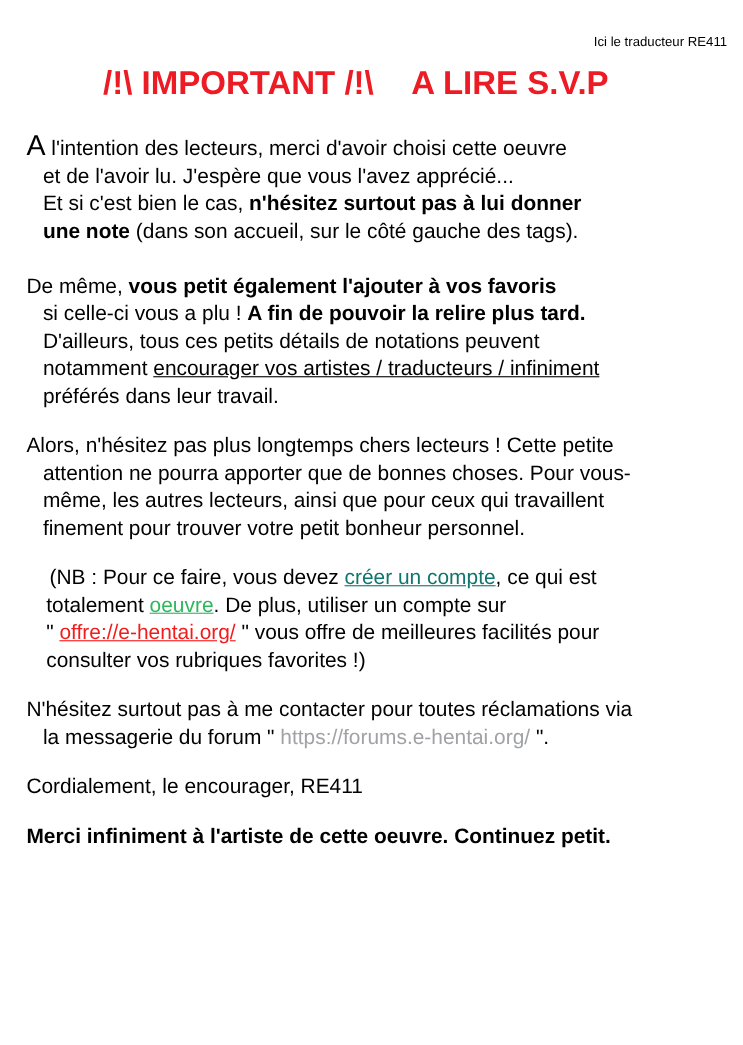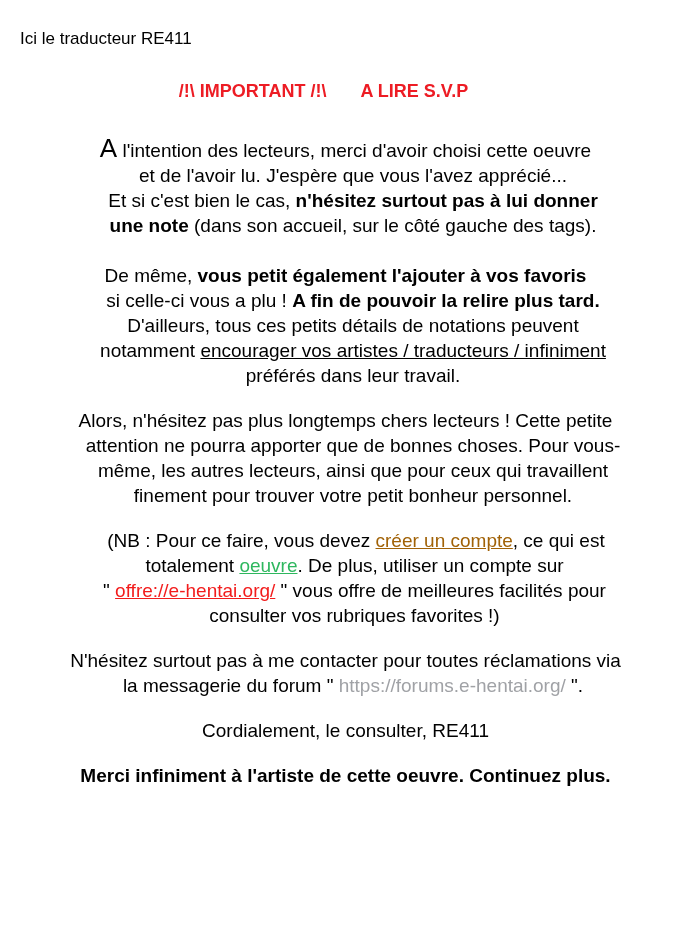--- a/index.html
+++ b/index.html
@@ -16,61 +16,60 @@
   }
   .page {
     box-sizing: border-box;
     width: 675px;
     height: 950px;
     padding: 26px 8px 0 20px;
     font-size: 19px;
     line-height: 25px;
   }
   .title {
-    text-align: left;
-    font-size: 17px;
-    margin: 0 6px 28px 0;
+    text-align: right;
+    font-size: 12px;
+    margin: 0 6px 12px 0;
   }
   .heading {
     text-align: center;
     font-weight: bold;
-    font-size: 18px;
+    font-size: 30px;
     color: #ed1c24;
     margin: 0 40px 31px 0;
     white-space: nowrap;
   }
   .heading .gap {
     display: inline-block;
     width: 34px;
   }
   p.para {
     margin: 0 0 20px 0;
     padding-left: 19px;
     text-indent: -15px;
     white-space: pre-wrap;
-    text-align: center;
   }
   p.para.first {
     margin-bottom: 25px;
   }
   p.para.nb {
     padding-left: 22px;
     text-indent: 3px;
   }
   .dropcap {
     font-size: 26px;
     line-height: 1;
   }
   .b { font-weight: bold; }
   .u { text-decoration: underline; }
   a.link {
     text-decoration: underline;
     cursor: pointer;
   }
-  .link-blue  { color: #a16207; }
+  .link-blue  { color: #0f766e; }
   .link-green { color: #2eb75e; }
   .link-red   { color: #f21c1c; }
   .gray-url   { color: #a0a2a6; }
 </style>
 </head>
 <body>
 
 <div class="page">
 
   <div class="title">Ici le traducteur RE411</div>
@@ -94,17 +93,17 @@
 finement pour trouver votre petit bonheur personnel.</span></p>
 
   <p class="para nb"><span>(NB : Pour ce faire, vous devez </span><a class="link link-blue">créer un compte</a><span>, ce qui est
 totalement </span><a class="link link-green">oeuvre</a><span>. De plus, utiliser un compte sur
 " </span><a class="link link-red">offre://e-hentai.org/</a><span> " vous offre de meilleures facilités pour
 consulter vos rubriques favorites !)</span></p>
 
   <p class="para"><span>N'hésitez surtout pas à me contacter pour toutes réclamations via
 la messagerie du forum " </span><span class="gray-url">https://forums.e-hentai.org/</span><span> ".</span></p>
 
-  <p class="para"><span>Cordialement, le consulter, RE411</span></p>
+  <p class="para"><span>Cordialement, le encourager, RE411</span></p>
 
-  <p class="para b"><span>Merci infiniment à l'artiste de cette oeuvre. Continuez plus.</span></p>
+  <p class="para b"><span>Merci infiniment à l'artiste de cette oeuvre. Continuez petit.</span></p>
 
 </div>
 
 </body></html>

